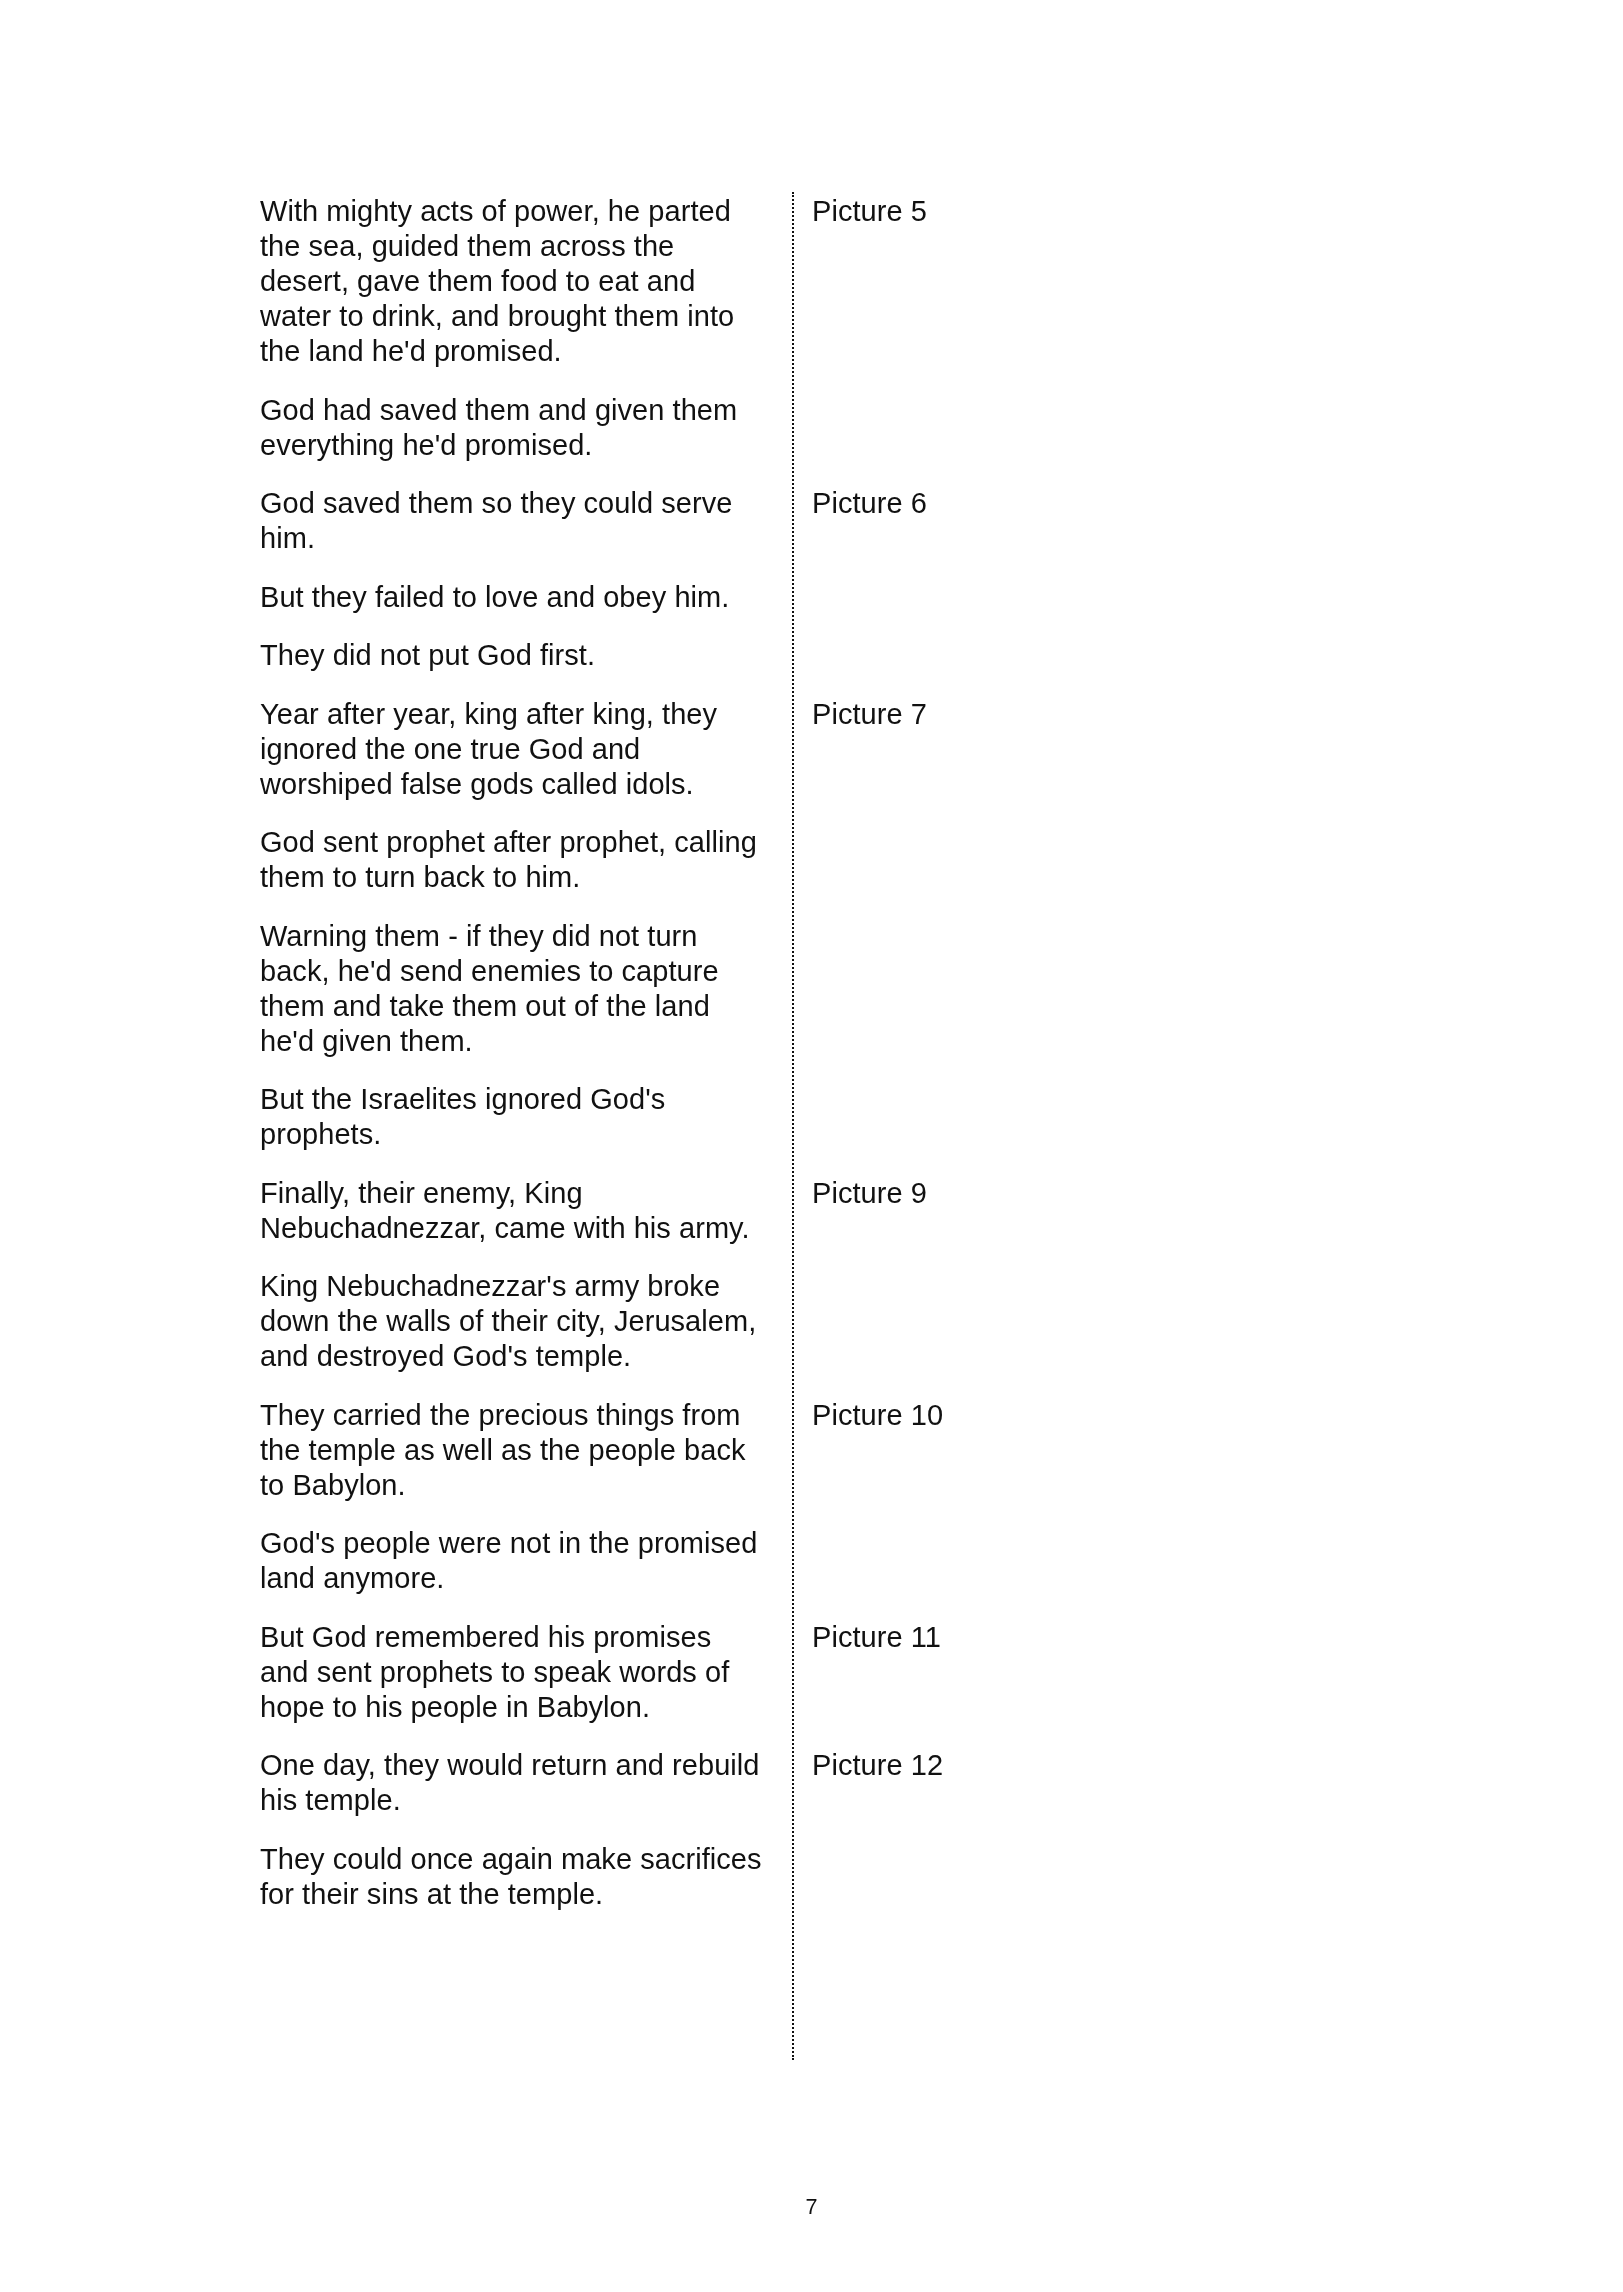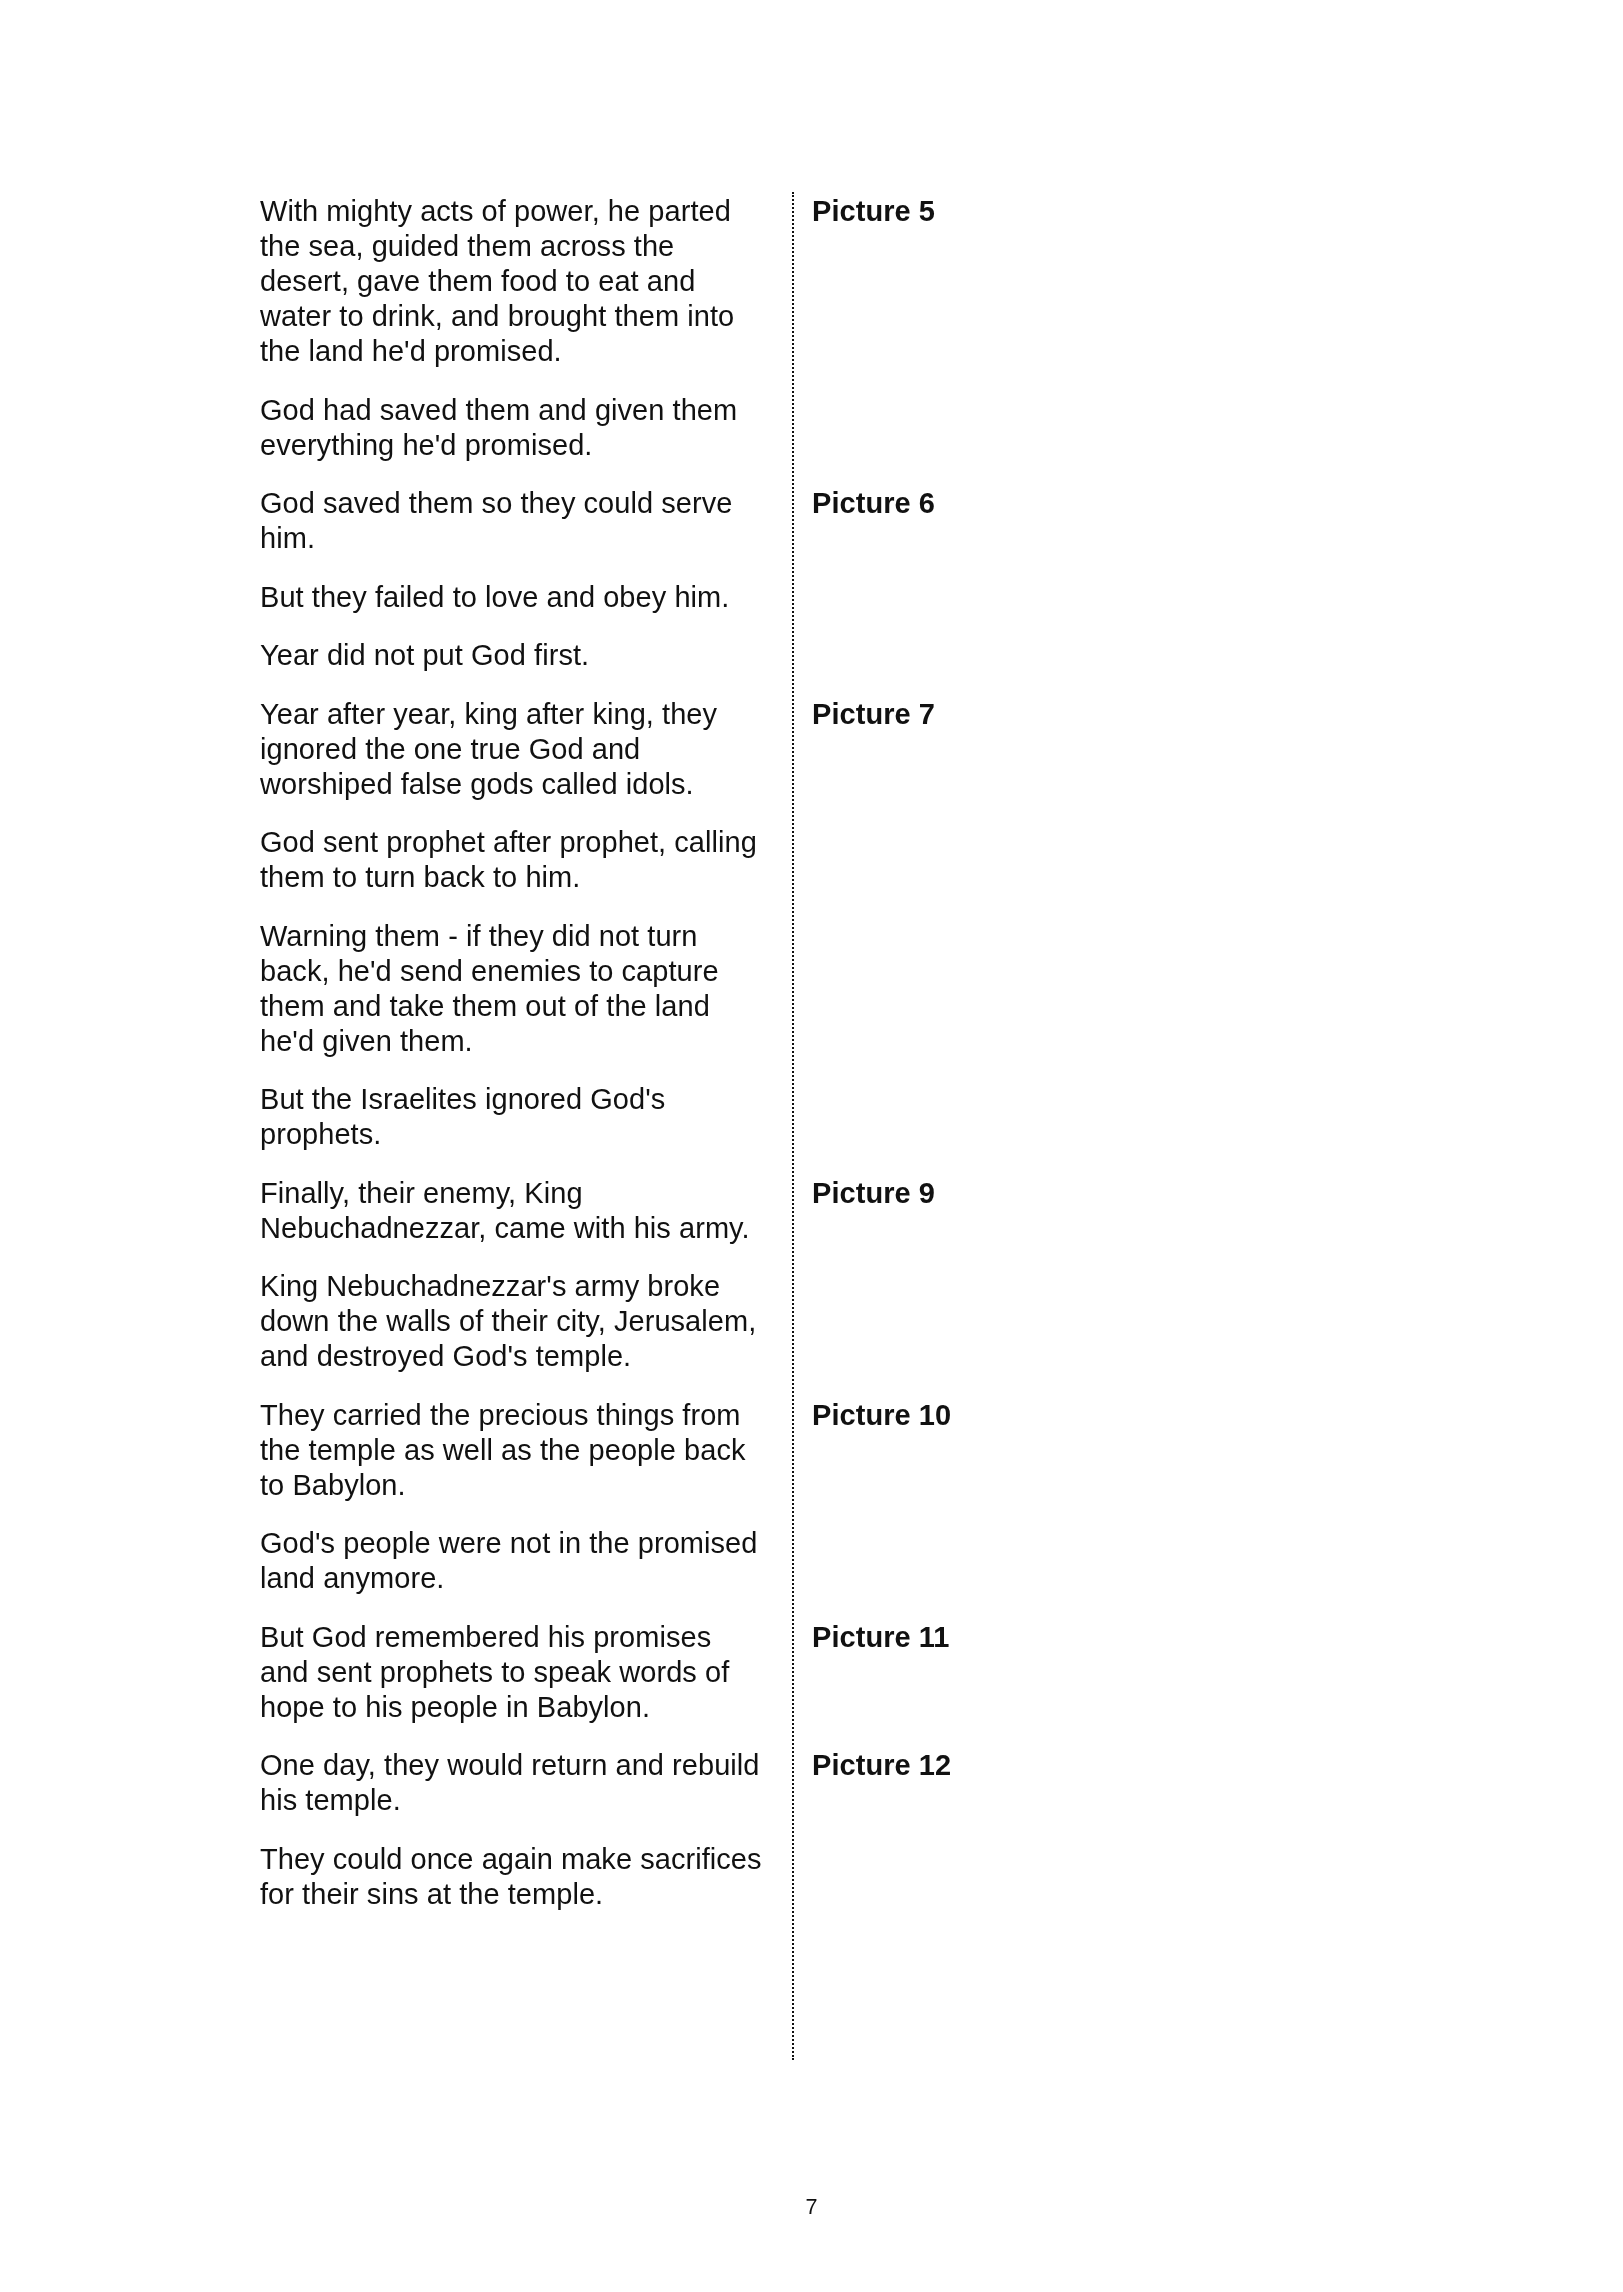--- a/index.html
+++ b/index.html
@@ -36,21 +36,20 @@
     width: 519px;
     flex: 0 0 519px;
     box-sizing: border-box;
     padding-right: 13.7px;
   }
 
   .cue-cell {
     flex: 1 1 auto;
     box-sizing: border-box;
     padding-left: 33px;
-    font-weight: bold;
   }
 
   .narration-text {
     font-size: 29px;
     line-height: 35px;
     letter-spacing: 0.05px;
     color: #111111;
     margin: 0;
     padding: 0 0 23.5px 0;
   }
@@ -126,21 +125,21 @@
       <div class="script-row">
         <div class="narration-cell">
           <p class="narration-text">But they failed to love and obey him.</p>
         </div>
         <div class="cue-cell">
           <p class="cue-text is-blank"></p>
         </div>
       </div>
       <div class="script-row">
         <div class="narration-cell">
-          <p class="narration-text">Year did not put God first.</p>
+          <p class="narration-text">They did not put God first.</p>
         </div>
         <div class="cue-cell">
           <p class="cue-text is-blank"></p>
         </div>
       </div>
       <div class="script-row">
         <div class="narration-cell">
           <p class="narration-text">Year after year, king after king, they ignored the one true God and worshiped false gods called idols.</p>
         </div>
         <div class="cue-cell">

